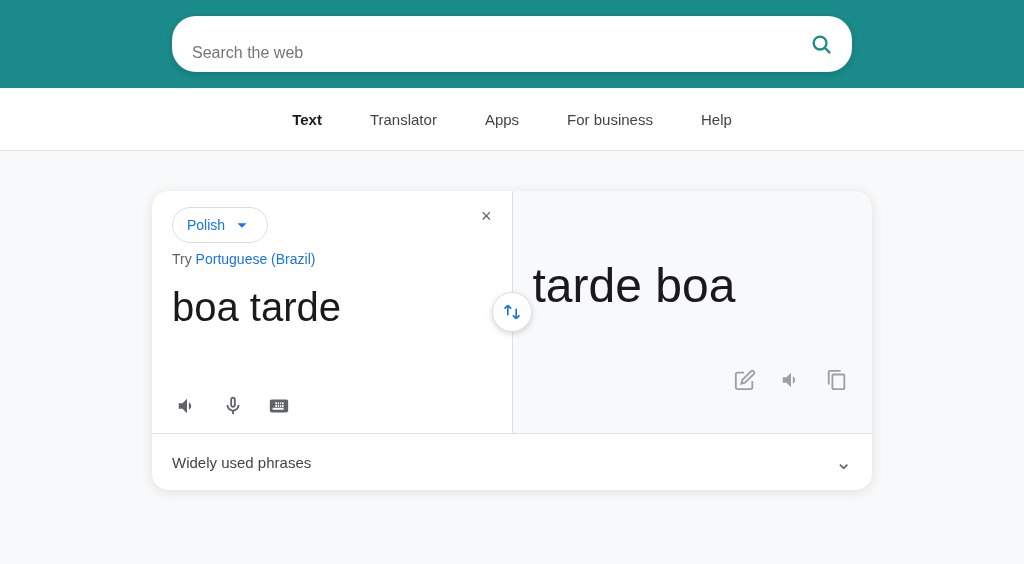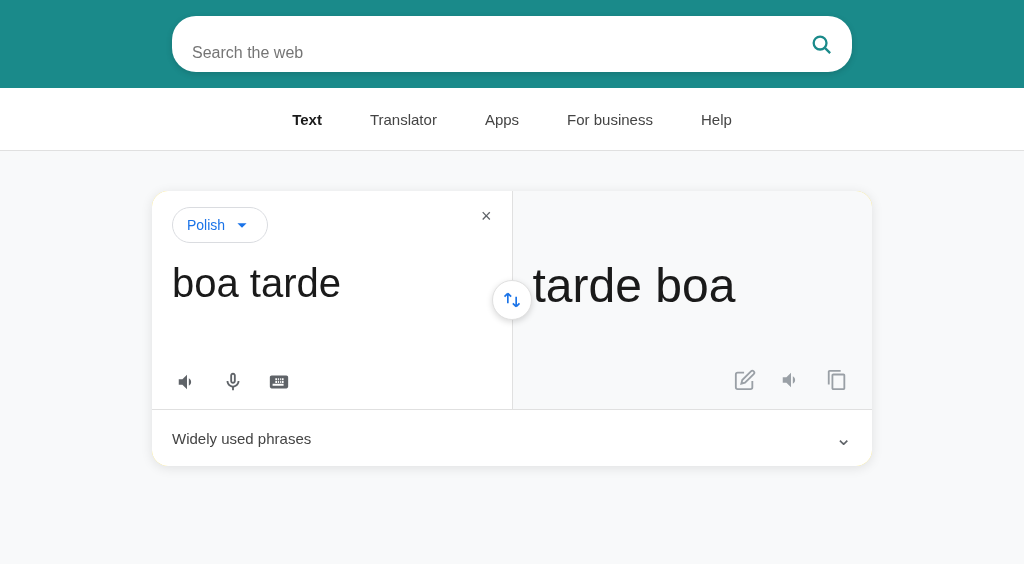--- a/index.html
+++ b/index.html
@@ -263,20 +263,23 @@
     <div class="panels">
 
       <div class="source-panel">
         <button class="lang-selector">
           <span>Polish</span>
           <svg class="svg-icon" viewBox="0 0 24 24" fill="currentColor" width="18" height="18">
             <path d="M7 10l5 5 5-5z"></path>
           </svg>
         </button>
 
+        <div class="suggestion">
+          <span>Try </span><a>Portuguese (Brazil)</a>
+        </div>
 
         <button class="clear-btn">×</button>
 
         <div class="source-text">boa tarde</div>
 
         <div class="source-actions">
           <button class="action-icon" title="Listen">
             <svg class="svg-icon" viewBox="0 0 24 24" fill="currentColor">
               <path d="M3 9v6h4l5 5V4L7 9H3zm13.5 3c0-1.77-1.02-3.29-2.5-4.03v8.05c1.48-.73 2.5-2.25 2.5-4.02z"></path>
             </svg>

